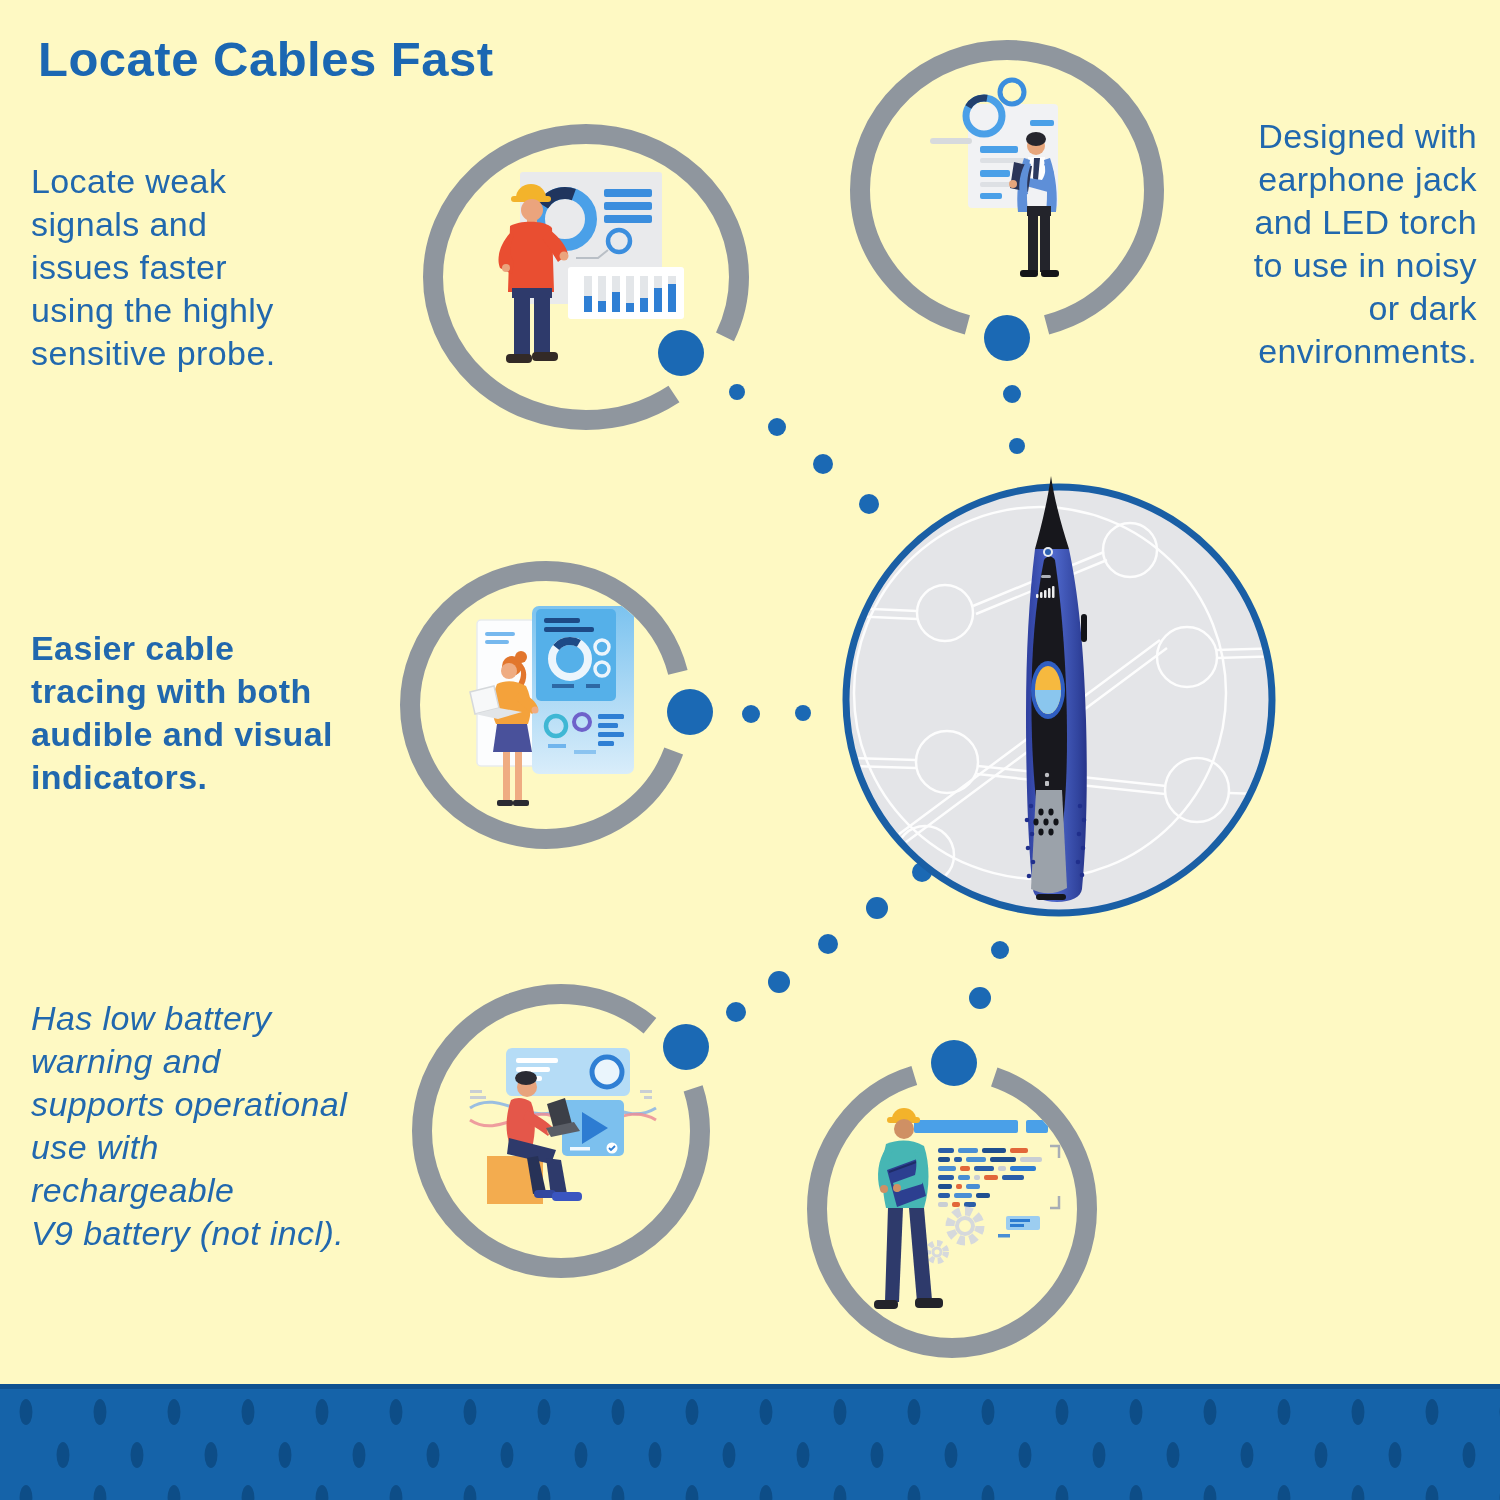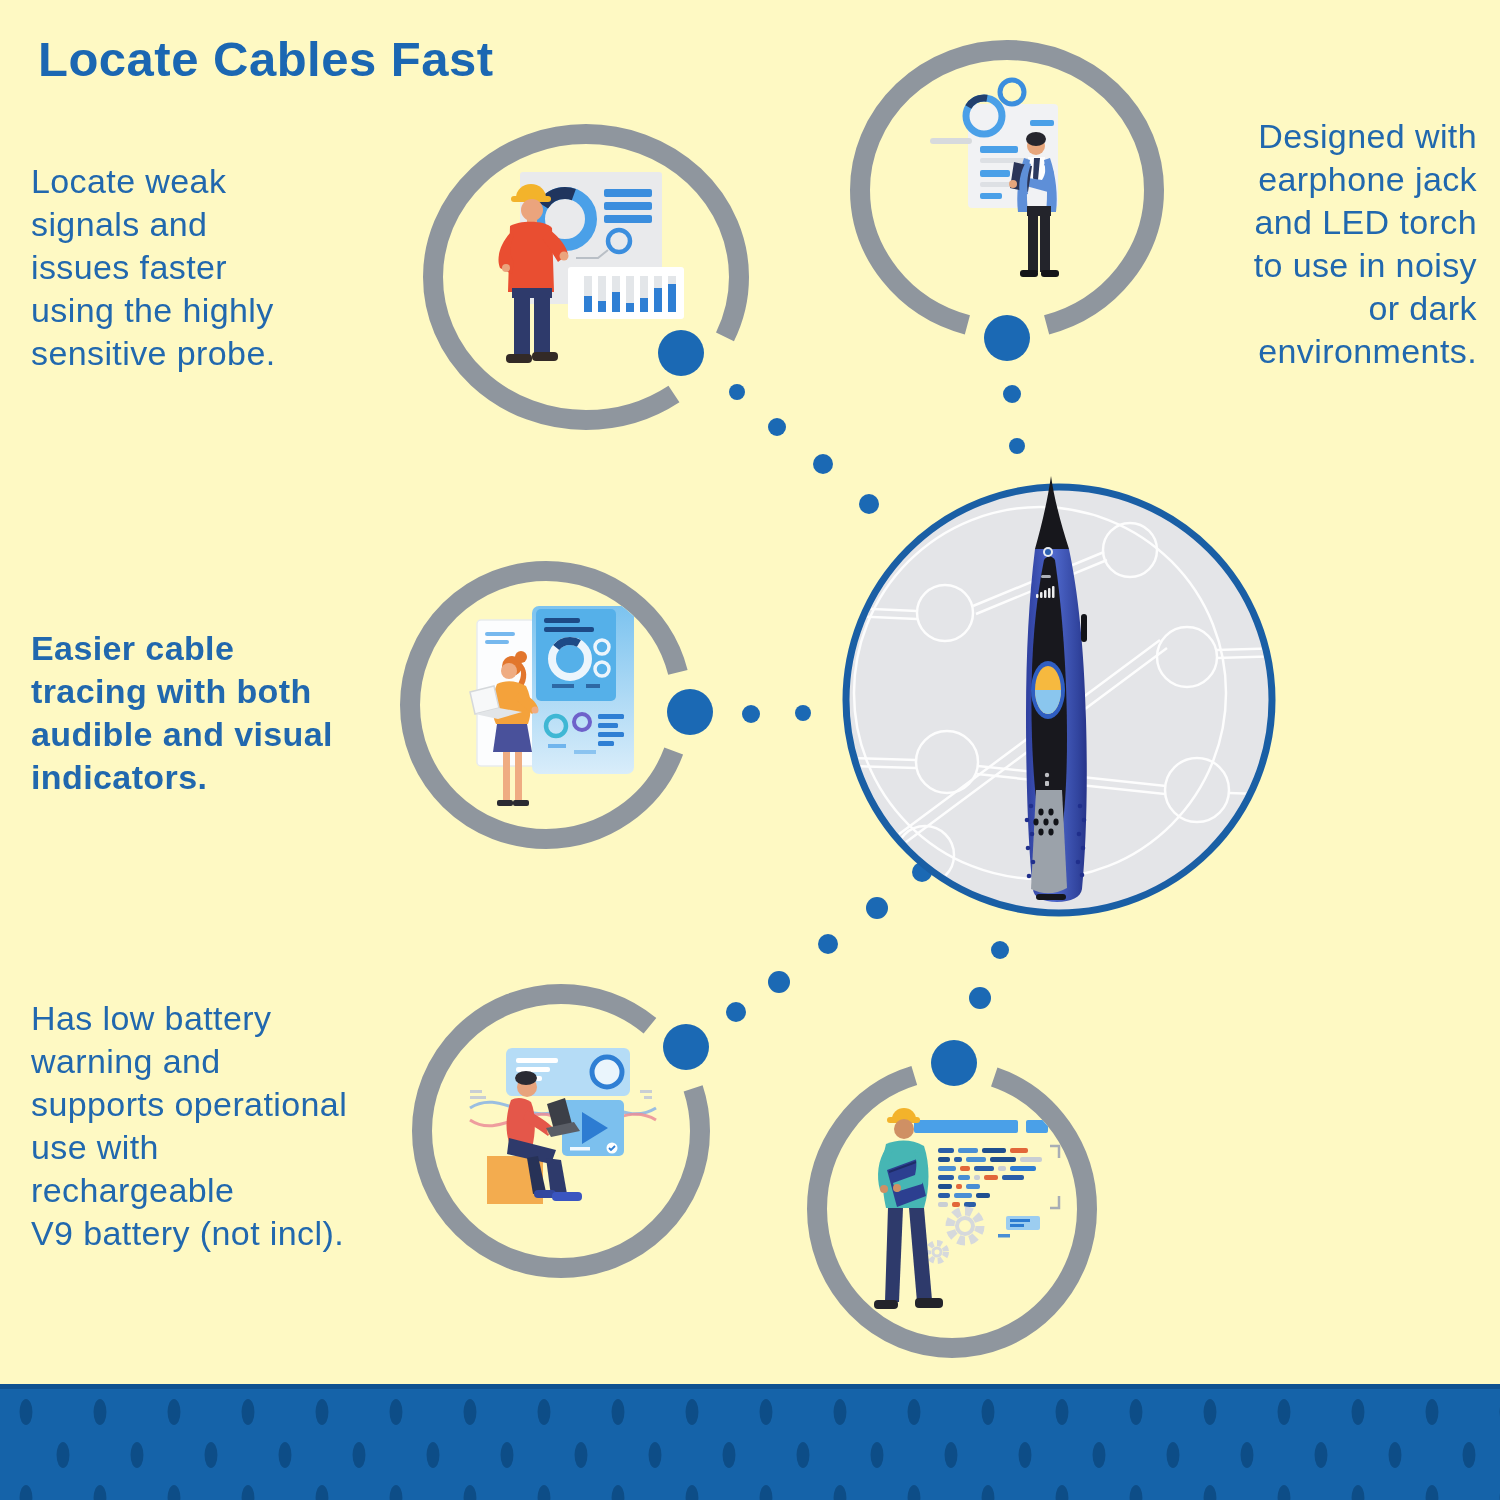--- a/index.html
+++ b/index.html
@@ -13,21 +13,21 @@
     font-size:49px;font-weight:bold;color:#1b67b2;letter-spacing:.5px;line-height:58px;
   }
   .feature-text{
     position:absolute;font-size:34px;color:#2168ae;line-height:43px;letter-spacing:.4px;
   }
   .ft-left{left:31px;text-align:left;width:420px;}
   .ft-right{right:23px;text-align:right;width:340px;margin-top:39px;}
   #ft-probe{top:160px;}
   #ft-earphone{top:76px;}
   #ft-indicators{top:627px;font-weight:bold;}
-  #ft-battery{top:997px;}
+  #ft-battery{top:997px;font-style:italic;}
   #ft-networks{top:1100px;}
 </style>
 </head>
 <body>
 
 <div id="stage">
 
   <svg id="gfx" viewBox="0 0 1500 1500">
     <defs>
       <linearGradient id="probeBody" x1="0" y1="0" x2="1" y2="0">

